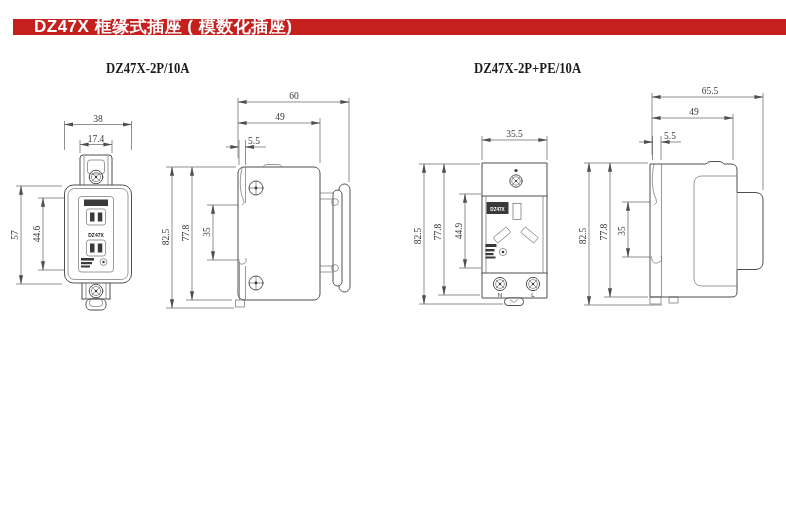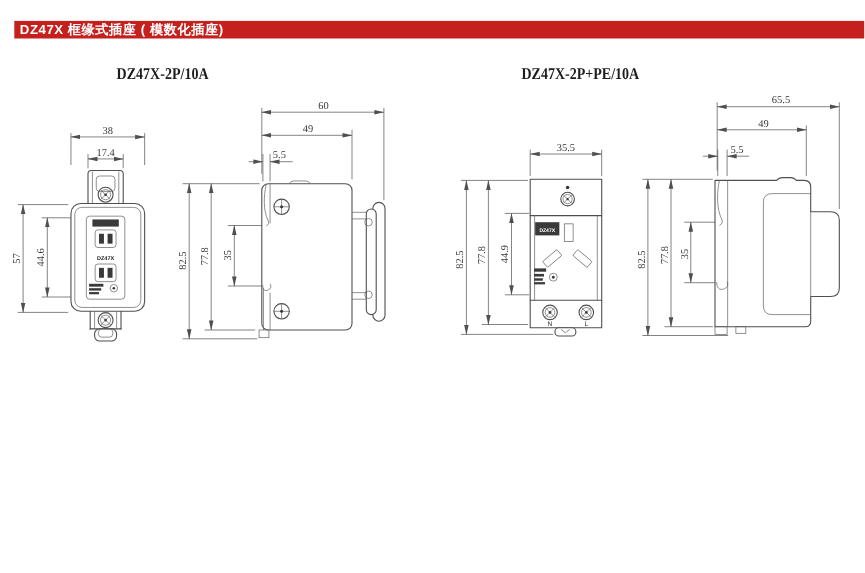--- a/index.html
+++ b/index.html
@@ -1,20 +1,20 @@
 <!DOCTYPE html>
 <html><head>
 <meta charset="utf-8">
 <style>
   html,body{margin:0;padding:0;background:#fff;}
   #page{position:relative;width:786px;height:521px;background:#ffffff;overflow:hidden;
         font-family:"Liberation Sans",sans-serif;}
   .header-bar{position:absolute;left:13px;top:19px;width:773px;height:16px;background:#c5201d;}
-  .header-bar span{display:block;color:#ffffff;font-weight:bold;font-size:12px;line-height:16px;
-        padding-left:5px;letter-spacing:.5px;white-space:nowrap;}
+  .header-bar span{display:block;color:#ffffff;font-weight:bold;font-size:17px;line-height:16px;
+        padding-left:21px;letter-spacing:.5px;white-space:nowrap;}
   .fig-title{position:absolute;font-family:"Liberation Serif",serif;font-weight:bold;font-size:15px;
         color:#1c1c1c;transform:scaleX(.85);transform-origin:0 0;white-space:nowrap;}
   #t-left{left:106px;top:60px;}
   #t-right{left:474px;top:60px;}
   svg{position:absolute;left:0;top:0;}
   .ol{fill:none;stroke:#4f4f4f;stroke-width:1;stroke-linejoin:round;stroke-linecap:round;}
   .olw{fill:#ffffff;stroke:#4f4f4f;stroke-width:1;stroke-linejoin:round;}
   .tl{fill:none;stroke:#636363;stroke-width:.65;}
   .dim{fill:none;stroke:#5f5f5f;stroke-width:.7;}
   .dk{fill:#3a3a3a;stroke:none;}

